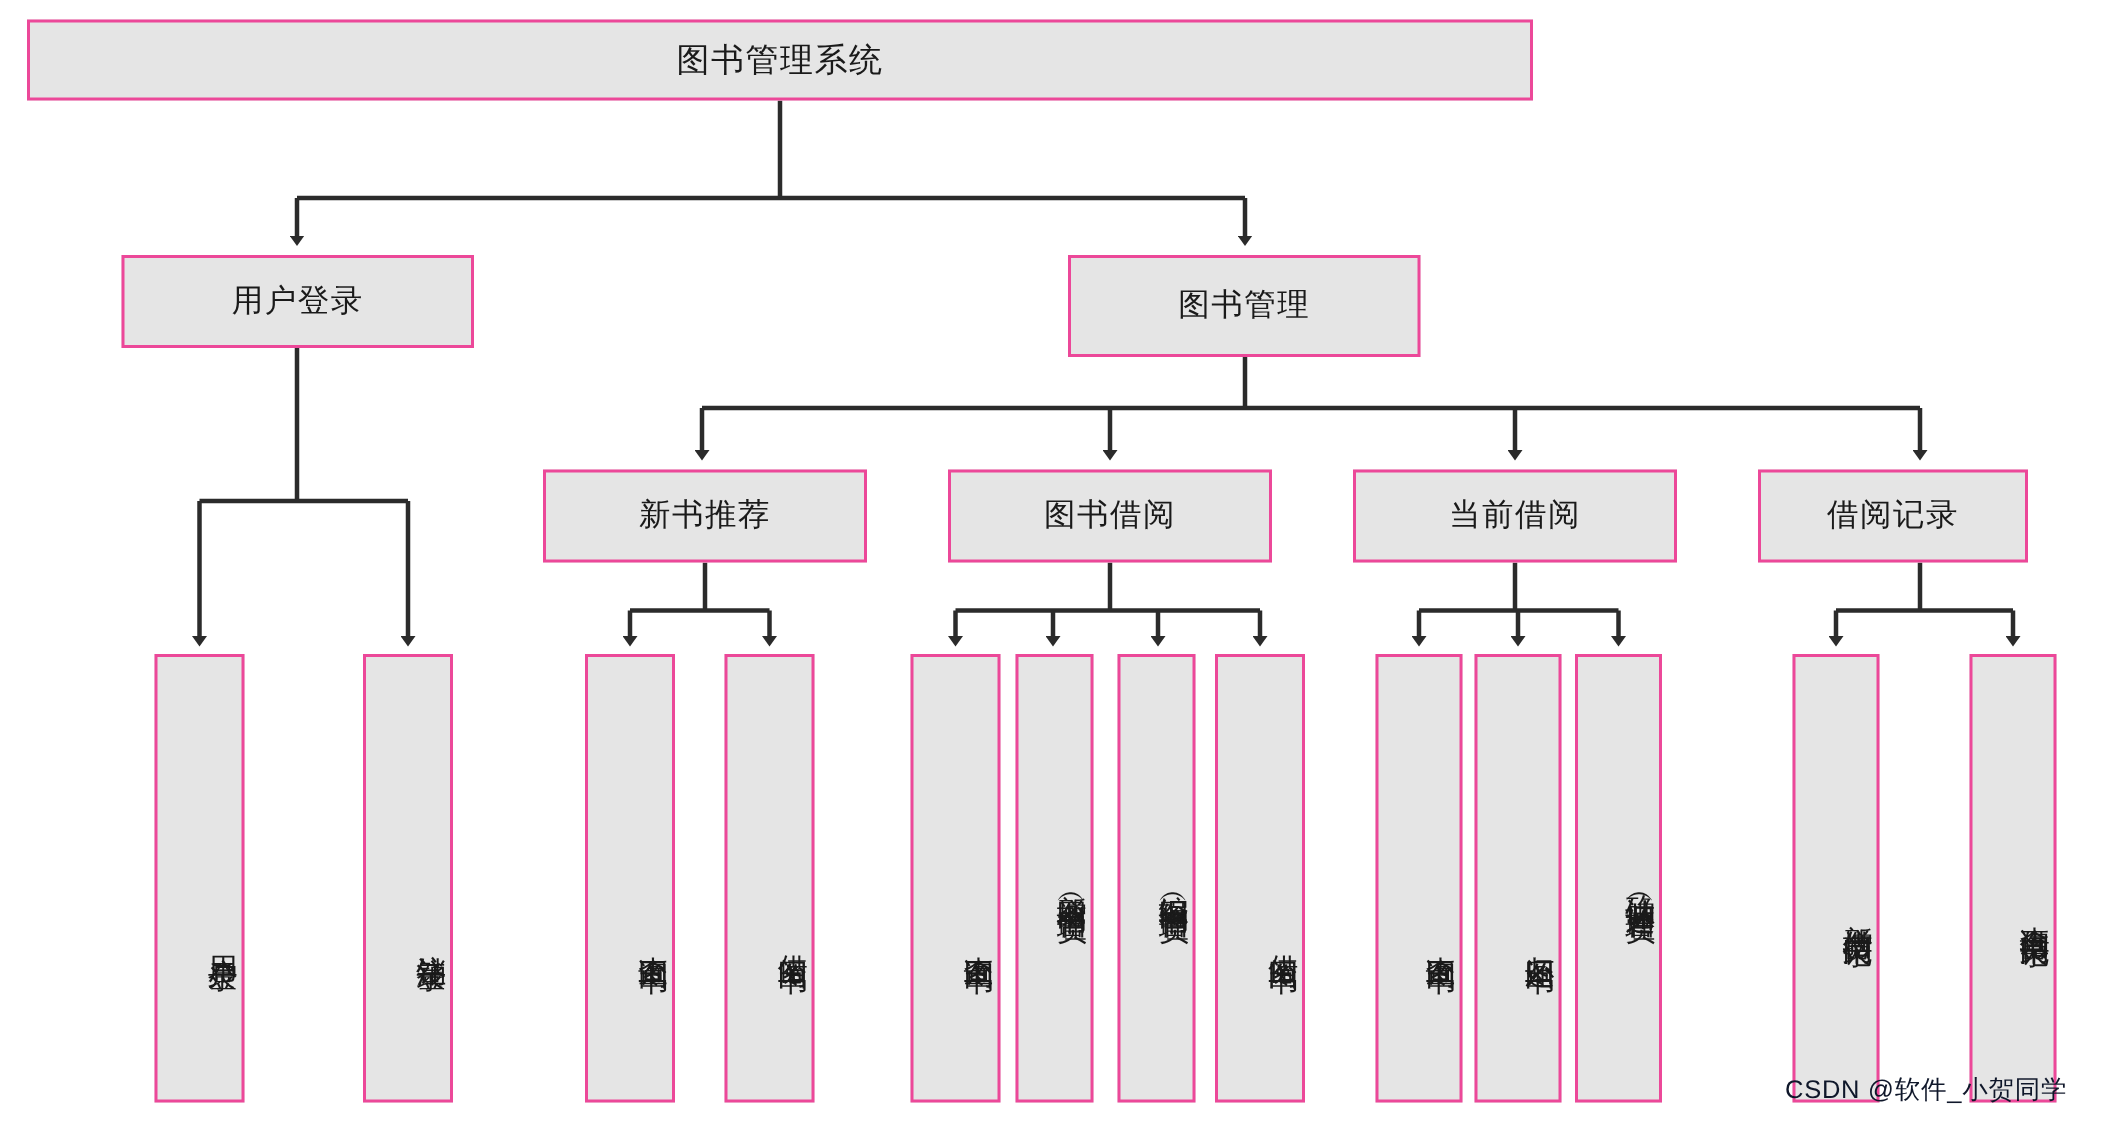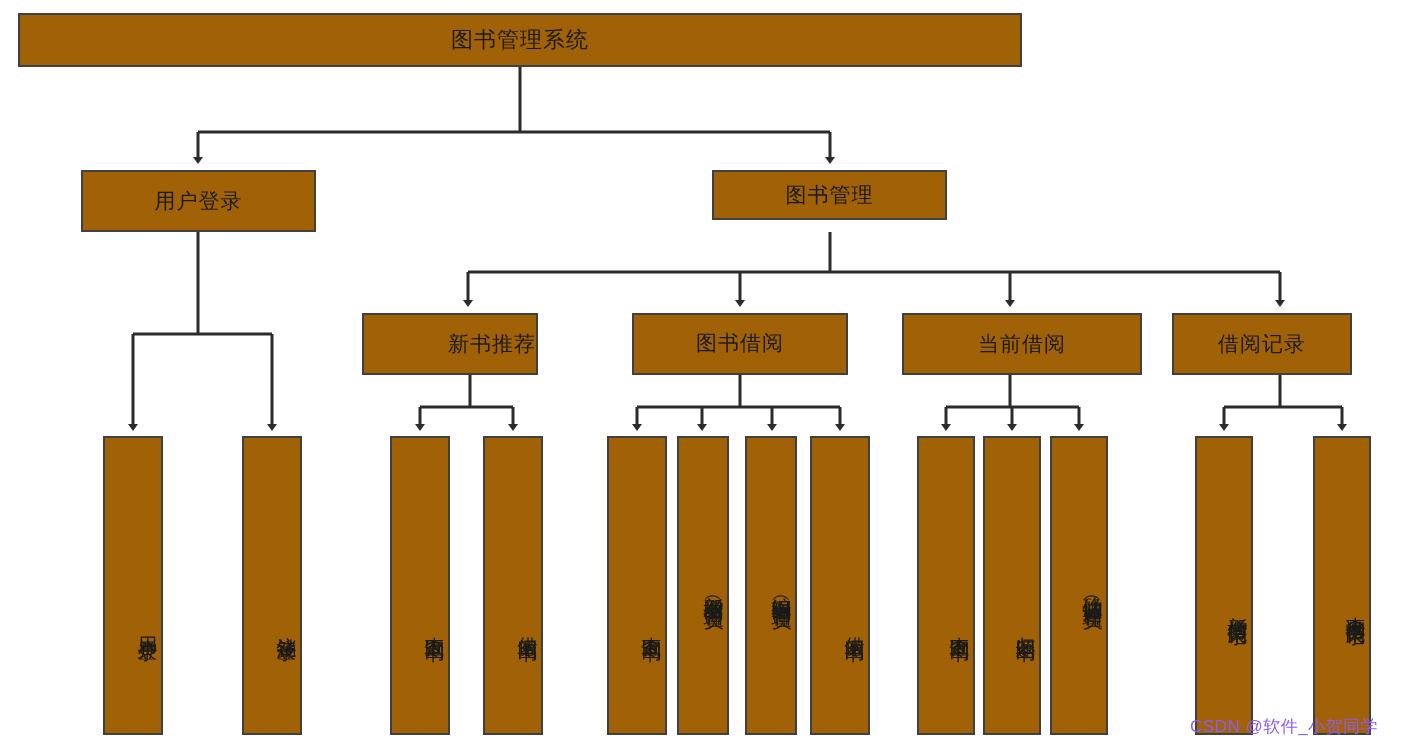--- a/index.html
+++ b/index.html
@@ -19,22 +19,22 @@
     position: absolute;
     left: 0;
     top: 0;
     width: 1405px;
     height: 747px;
     pointer-events: none;
   }
   .node {
     position: absolute;
     box-sizing: border-box;
-    border: 2px solid #404040;
-    background: #a16207;
+    border: 2px solid #ec4899;
+    background: #e5e5e5;
     display: flex;
     align-items: center;
     justify-content: center;
     color: #1a1a1a;
   }
   .node.horiz {
     font-size: 21px;
     line-height: 1.2;
     letter-spacing: 1px;
   }
@@ -52,21 +52,21 @@
     padding-top: 6px;
     white-space: nowrap;
   }
   .node.vert .vtext {
     writing-mode: vertical-rl;
     text-orientation: upright;
     display: block;
   }
   .watermark {
     position: absolute;
-    color: #8b5cf6;
+    color: #0f172a;
     font-size: 17px;
     letter-spacing: 0.5px;
     white-space: nowrap;
     user-select: none;
   }
 </style>
 </head>
 <body>
 
 <div id="canvas">
@@ -121,31 +121,31 @@
     </g>
   </svg>
 
   <div class="node horiz root" style="left:18px; top:13px; width:1004px; height:54px;">
     <span>图书管理系统</span>
   </div>
 
   <div class="node horiz" style="left:81px; top:170px; width:235px; height:62px;">
     <span>用户登录</span>
   </div>
-  <div class="node horiz" style="left:712px; top:170px; width:235px; height:50px;">
+  <div class="node horiz" style="left:712px; top:170px; width:235px; height:68px;">
     <span>图书管理</span>
   </div>
 
-  <div class="node horiz" style="left:362px; top:313px; width:176px; height:62px;justify-content:flex-end;">
+  <div class="node horiz" style="left:362px; top:313px; width:216px; height:62px;">
     <span>新书推荐</span>
   </div>
   <div class="node horiz" style="left:632px; top:313px; width:216px; height:62px;font-family:Liberation Serif, serif;">
     <span>图书借阅</span>
   </div>
-  <div class="node horiz" style="left:902px; top:313px; width:240px; height:62px;">
+  <div class="node horiz" style="left:902px; top:313px; width:216px; height:62px;">
     <span>当前借阅</span>
   </div>
   <div class="node horiz" style="left:1172px; top:313px; width:180px; height:62px;">
     <span>借阅记录</span>
   </div>
 
   <div class="node vert" style="left:103px; top:436px; width:60px; height:299px; padding-top:78px;">
     <span class="vtext">用户登录</span>
   </div>
   <div class="node vert" style="left:242px; top:436px; width:60px; height:299px; padding-top:78px;">

